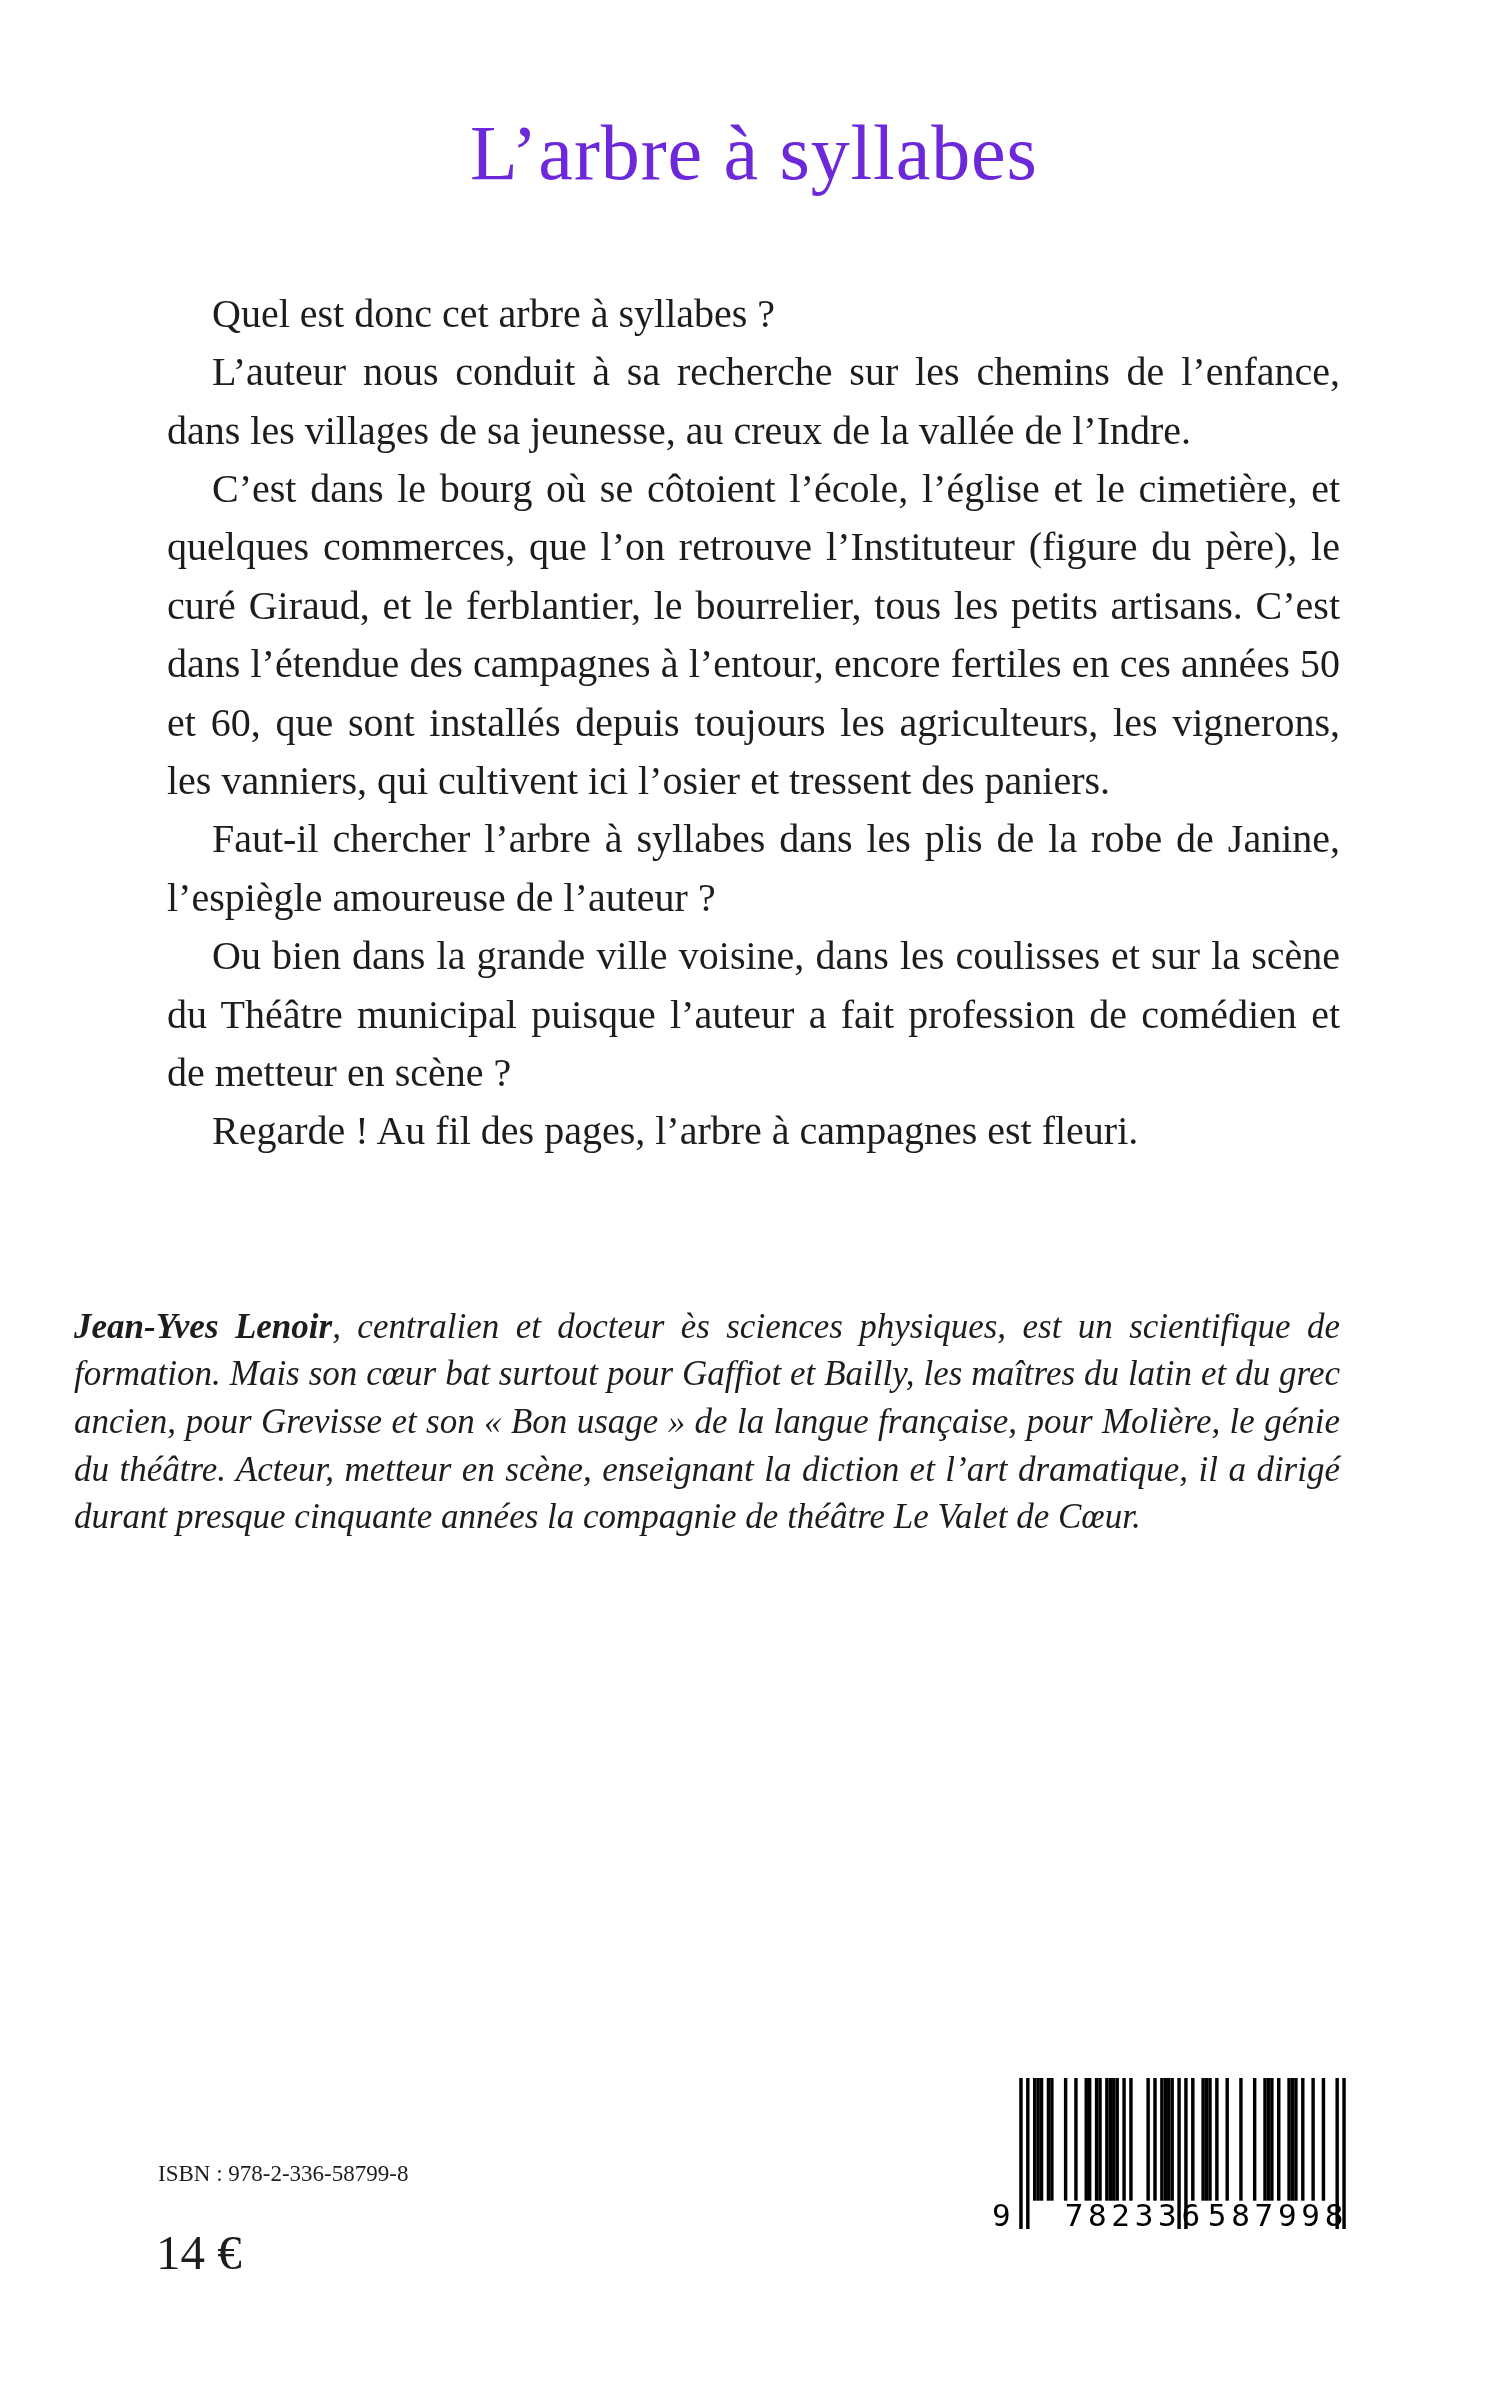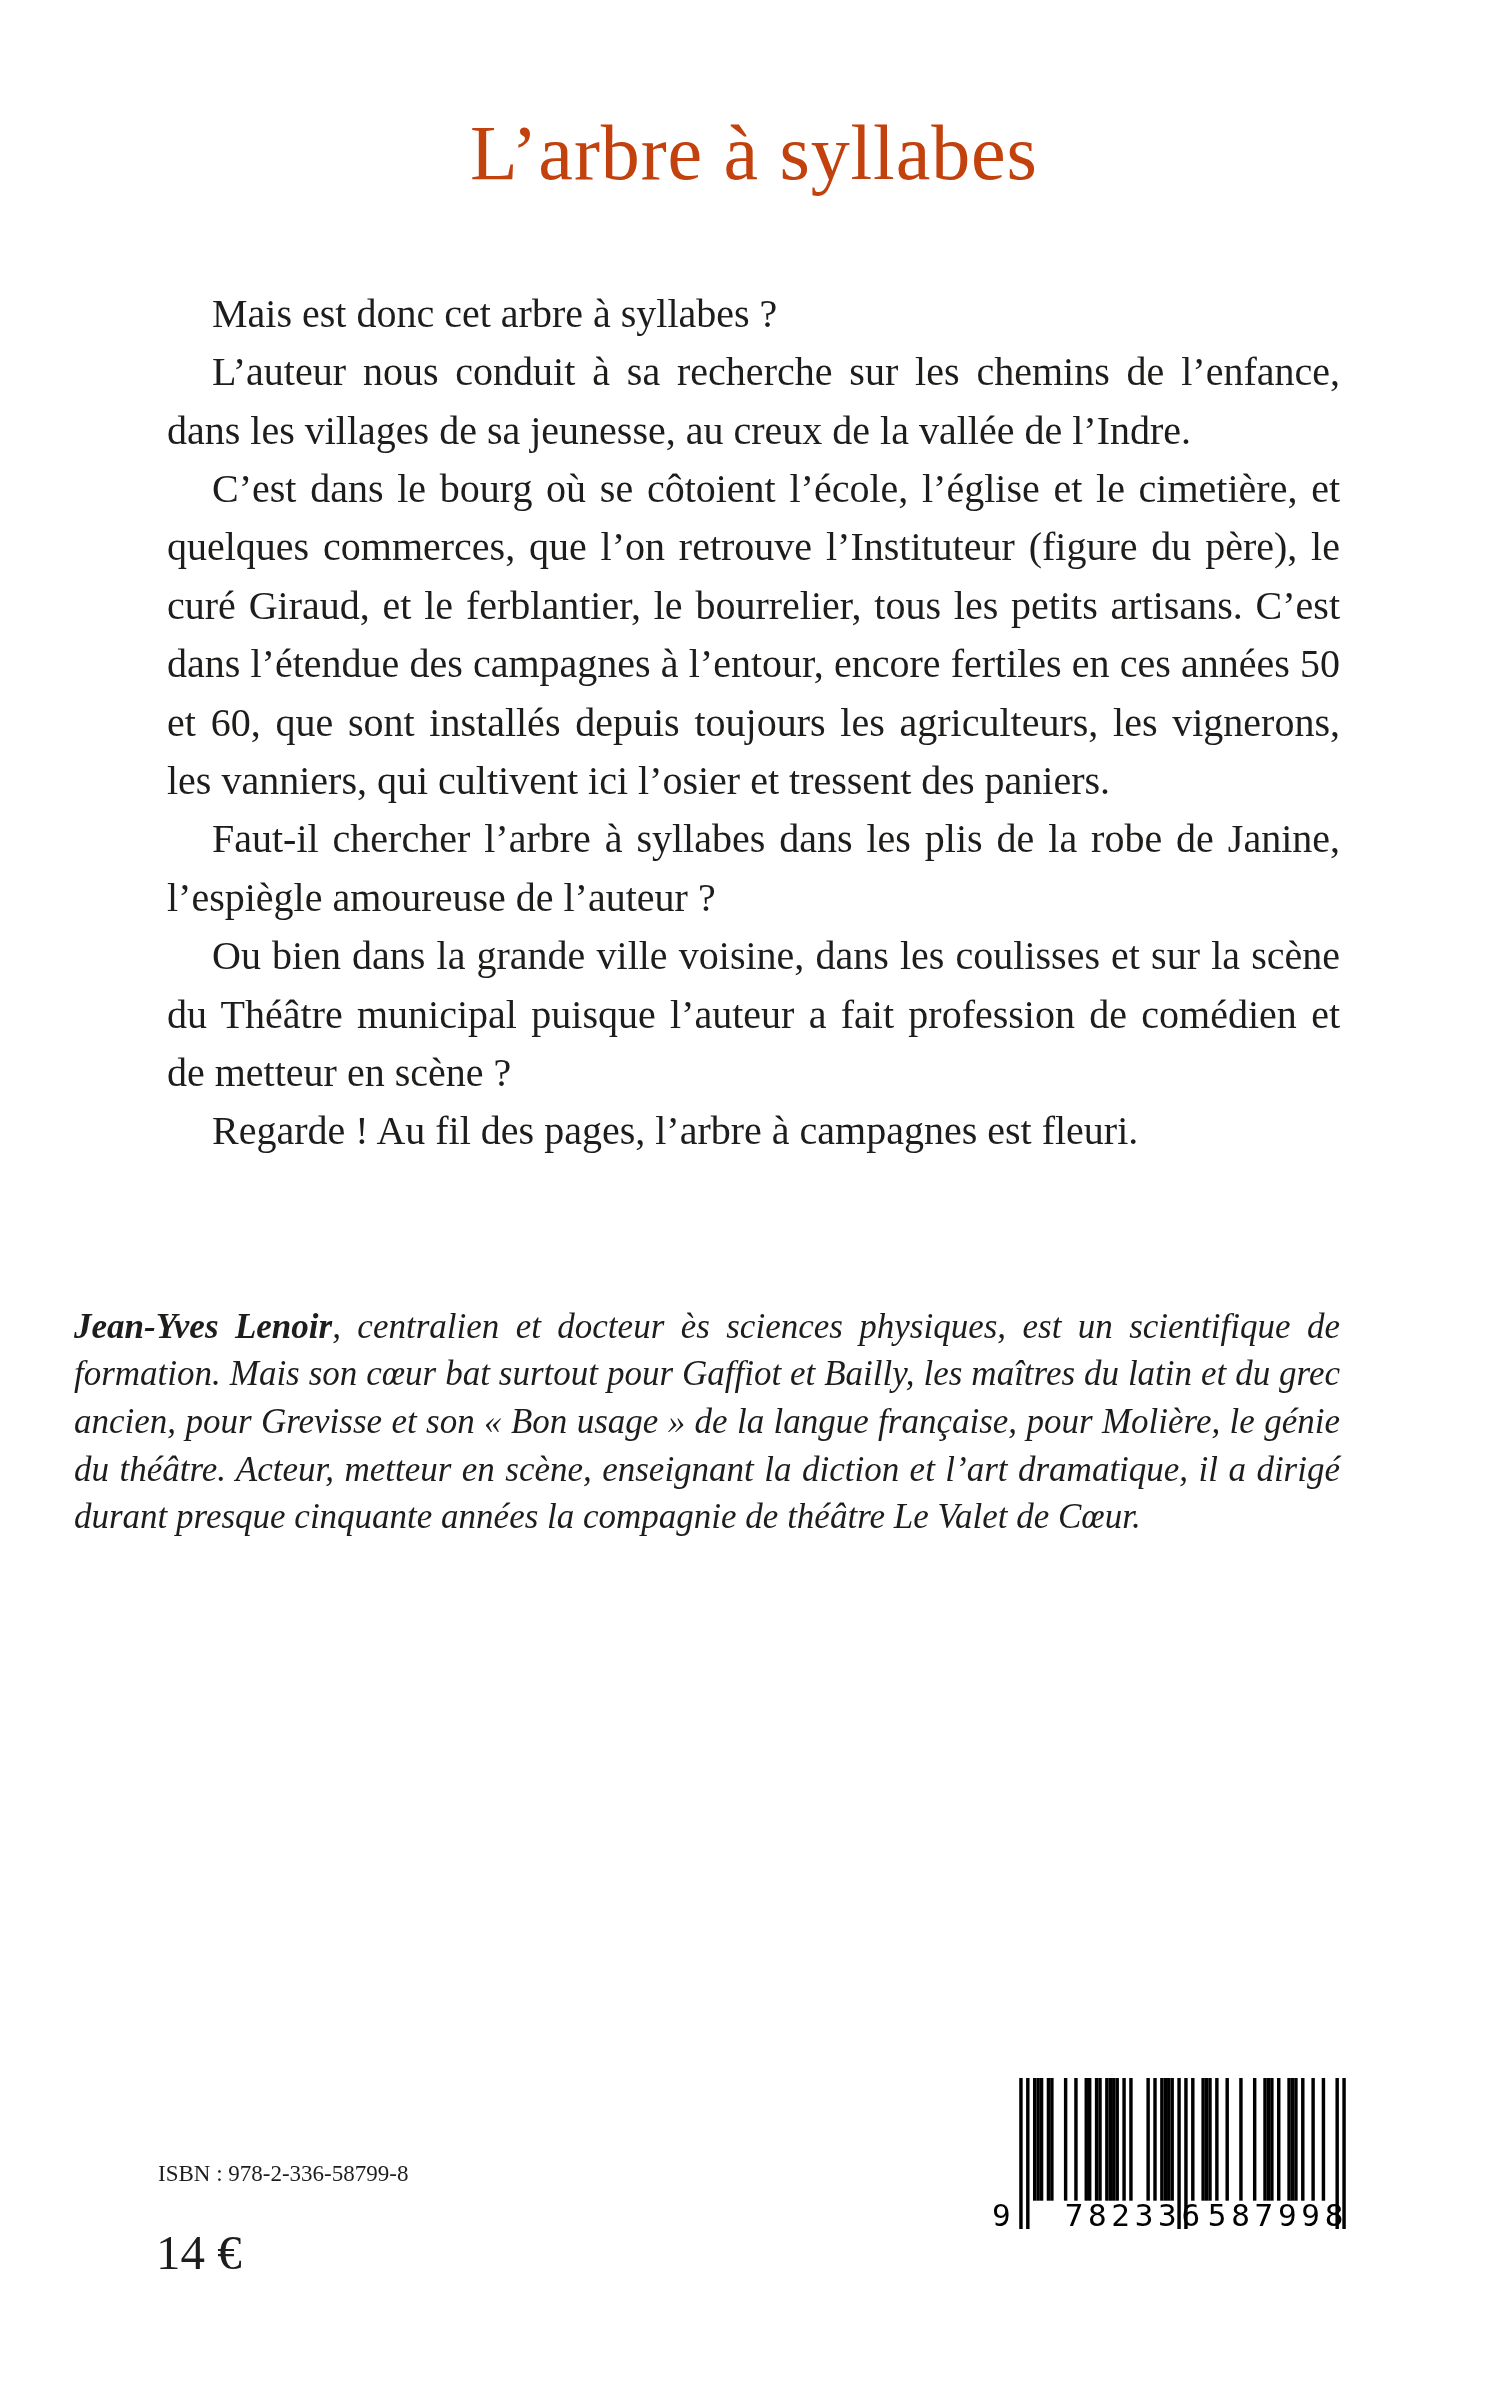--- a/index.html
+++ b/index.html
@@ -78,24 +78,24 @@
   }
   .bd-first { width: 26.5px; }
   .bd-left  { width: 150px; text-align: center; letter-spacing: 4.7px; margin-left: 11.4px; padding-left: 40px; }
   .bd-right { width: 158px; text-align: center; letter-spacing: 4.7px; margin-left: 3px; }
 </style>
 </head>
 <body>
 
 <div class="page" style="color: rgb(29, 29, 27);">
 
-  <h1 class="title" style="color: #c2410c;">L’arbre à syllabes</h1>
+  <h1 class="title" style="color: #6d28d9;">L’arbre à syllabes</h1>
 
   <div class="synopsis">
-    <p>Mais est donc cet arbre à syllabes ?</p>
+    <p>Quel est donc cet arbre à syllabes ?</p>
     <p>L’auteur nous conduit à sa recherche sur les chemins de l’enfance, dans les villages de sa jeunesse, au creux de la vallée de l’Indre.</p>
     <p>C’est dans le bourg où se côtoient l’école, l’église et le cimetière, et quelques commerces, que l’on retrouve l’Instituteur (figure du père), le curé Giraud, et le ferblantier, le bourrelier, tous les petits artisans. C’est dans l’étendue des campagnes à l’entour, encore fertiles en ces années 50 et 60, que sont installés depuis toujours les agriculteurs, les vignerons, les vanniers, qui cultivent ici l’osier et tressent des paniers.</p>
     <p>Faut-il chercher l’arbre à syllabes dans les plis de la robe de Janine, l’espiègle amoureuse de l’auteur ?</p>
     <p>Ou bien dans la grande ville voisine, dans les coulisses et sur la scène du Théâtre municipal puisque l’auteur a fait profession de comédien et de metteur en scène ?</p>
     <p>Regarde ! Au fil des pages, l’arbre à campagnes est fleuri.</p>
   </div>
 
   <div class="bio">
     <p><span class="author-name">Jean-Yves Lenoir</span><span>, centralien et docteur ès sciences physiques, est un scientifique de formation. Mais son cœur bat surtout pour Gaffiot et Bailly, les maîtres du latin et du grec ancien, pour Grevisse et son « Bon usage » de la langue française, pour Molière, le génie du théâtre. Acteur, metteur en scène, enseignant la diction et l’art dramatique, il a dirigé durant presque cinquante années la compagnie de théâtre Le Valet de Cœur.</span></p>
   </div>

